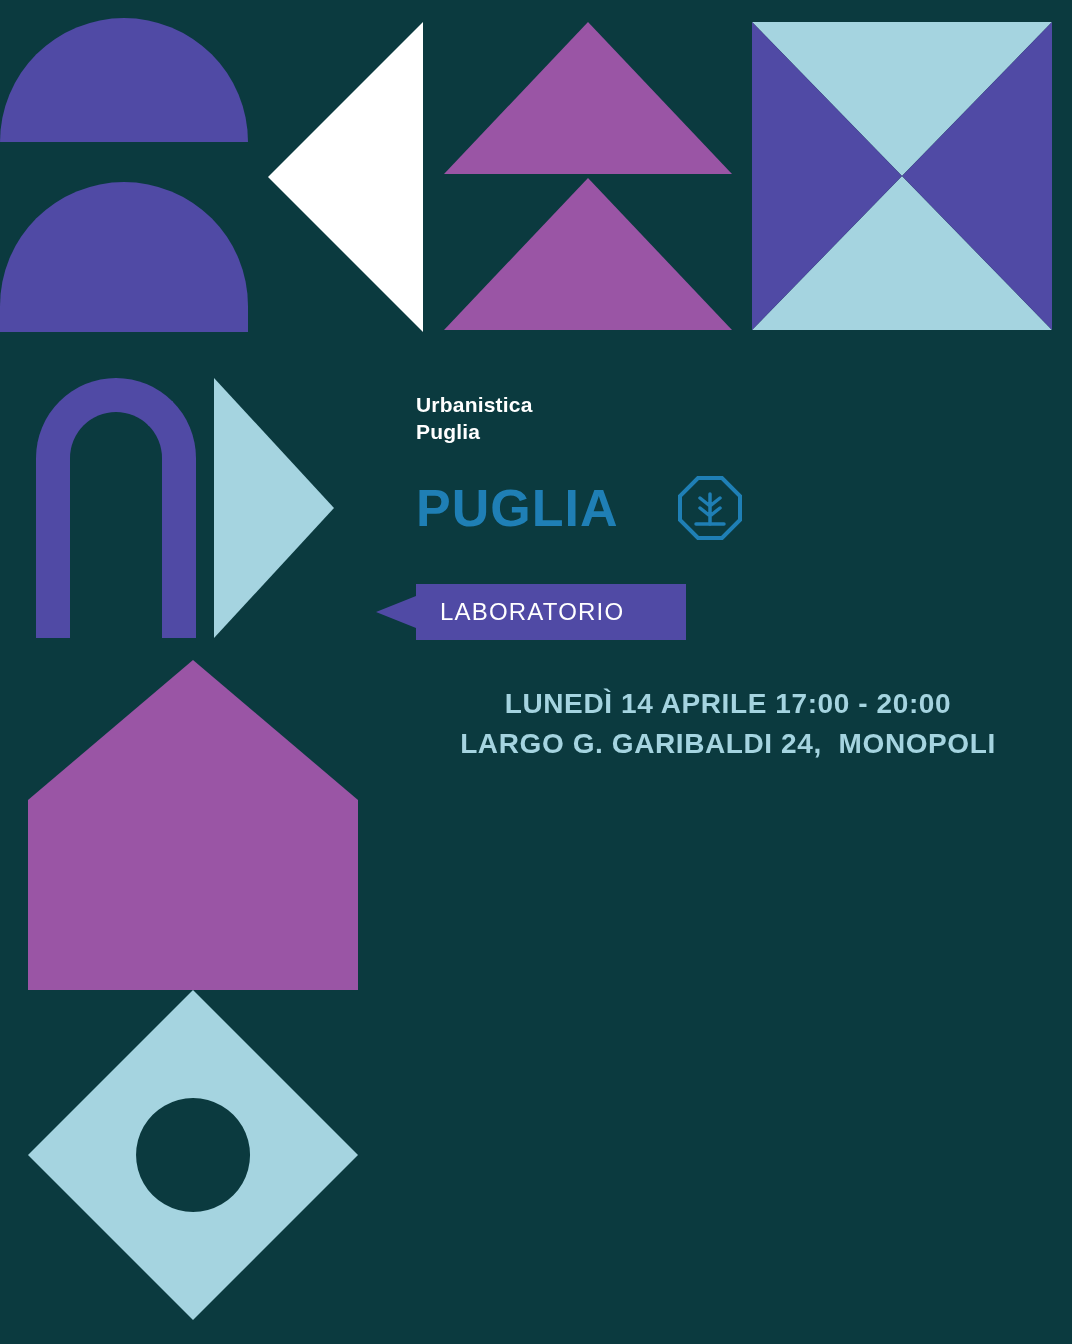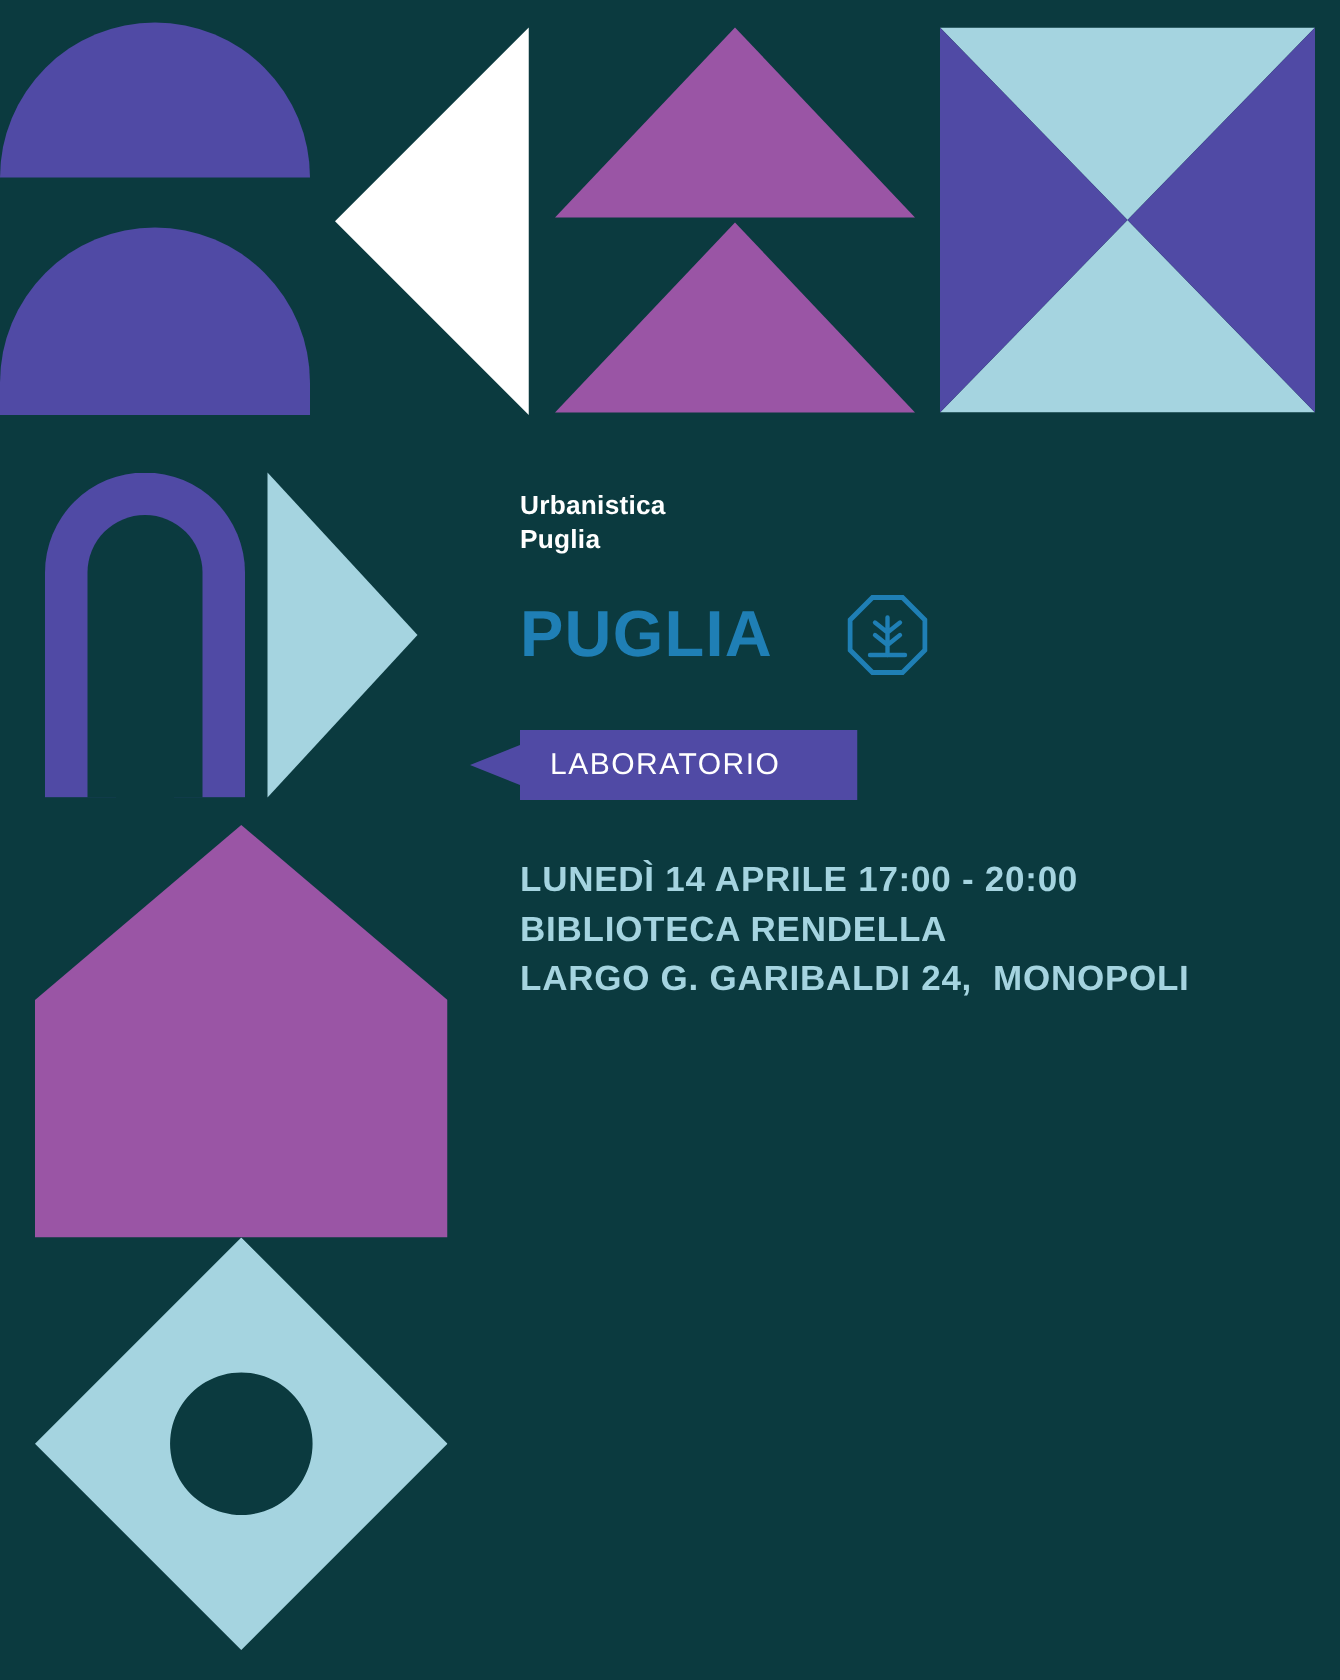--- a/index.html
+++ b/index.html
@@ -165,20 +165,21 @@
     white-space: pre-line;
   }
 
   .details {
     margin-top: 44px;
     color: #a5d4e0;
     font-size: 28px;
     font-weight: bold;
     line-height: 1.42;
     letter-spacing: 0.6px;
+    text-align: center;
   }
   .details .line { white-space: pre; }
   .details .day { font-weight: bold; }
 </style>
 </head>
 <body>
 
 <div class="poster">
 
   <div class="shape semi1"></div>
@@ -232,18 +233,17 @@
         <svg width="310" height="56" viewBox="0 0 310 56" preserveAspectRatio="none">
           <polygon points="40,0 310,0 310,56 40,56 40,44 0,28 40,12" fill="#504aa5"></polygon>
         </svg>
       </div>
       <div class="tag-label">LABORATORIO</div>
     </div>
 
 
     <div class="details">
       <div class="line day">LUNEDÌ 14 APRILE 17:00 - 20:00</div>
-      <div class="line">BIBLIOTECA RENDELLA</div>
       <div class="line">LARGO G. GARIBALDI 24,  MONOPOLI</div>
     </div>
 
   </div>
 </div>
 
 </body></html>

